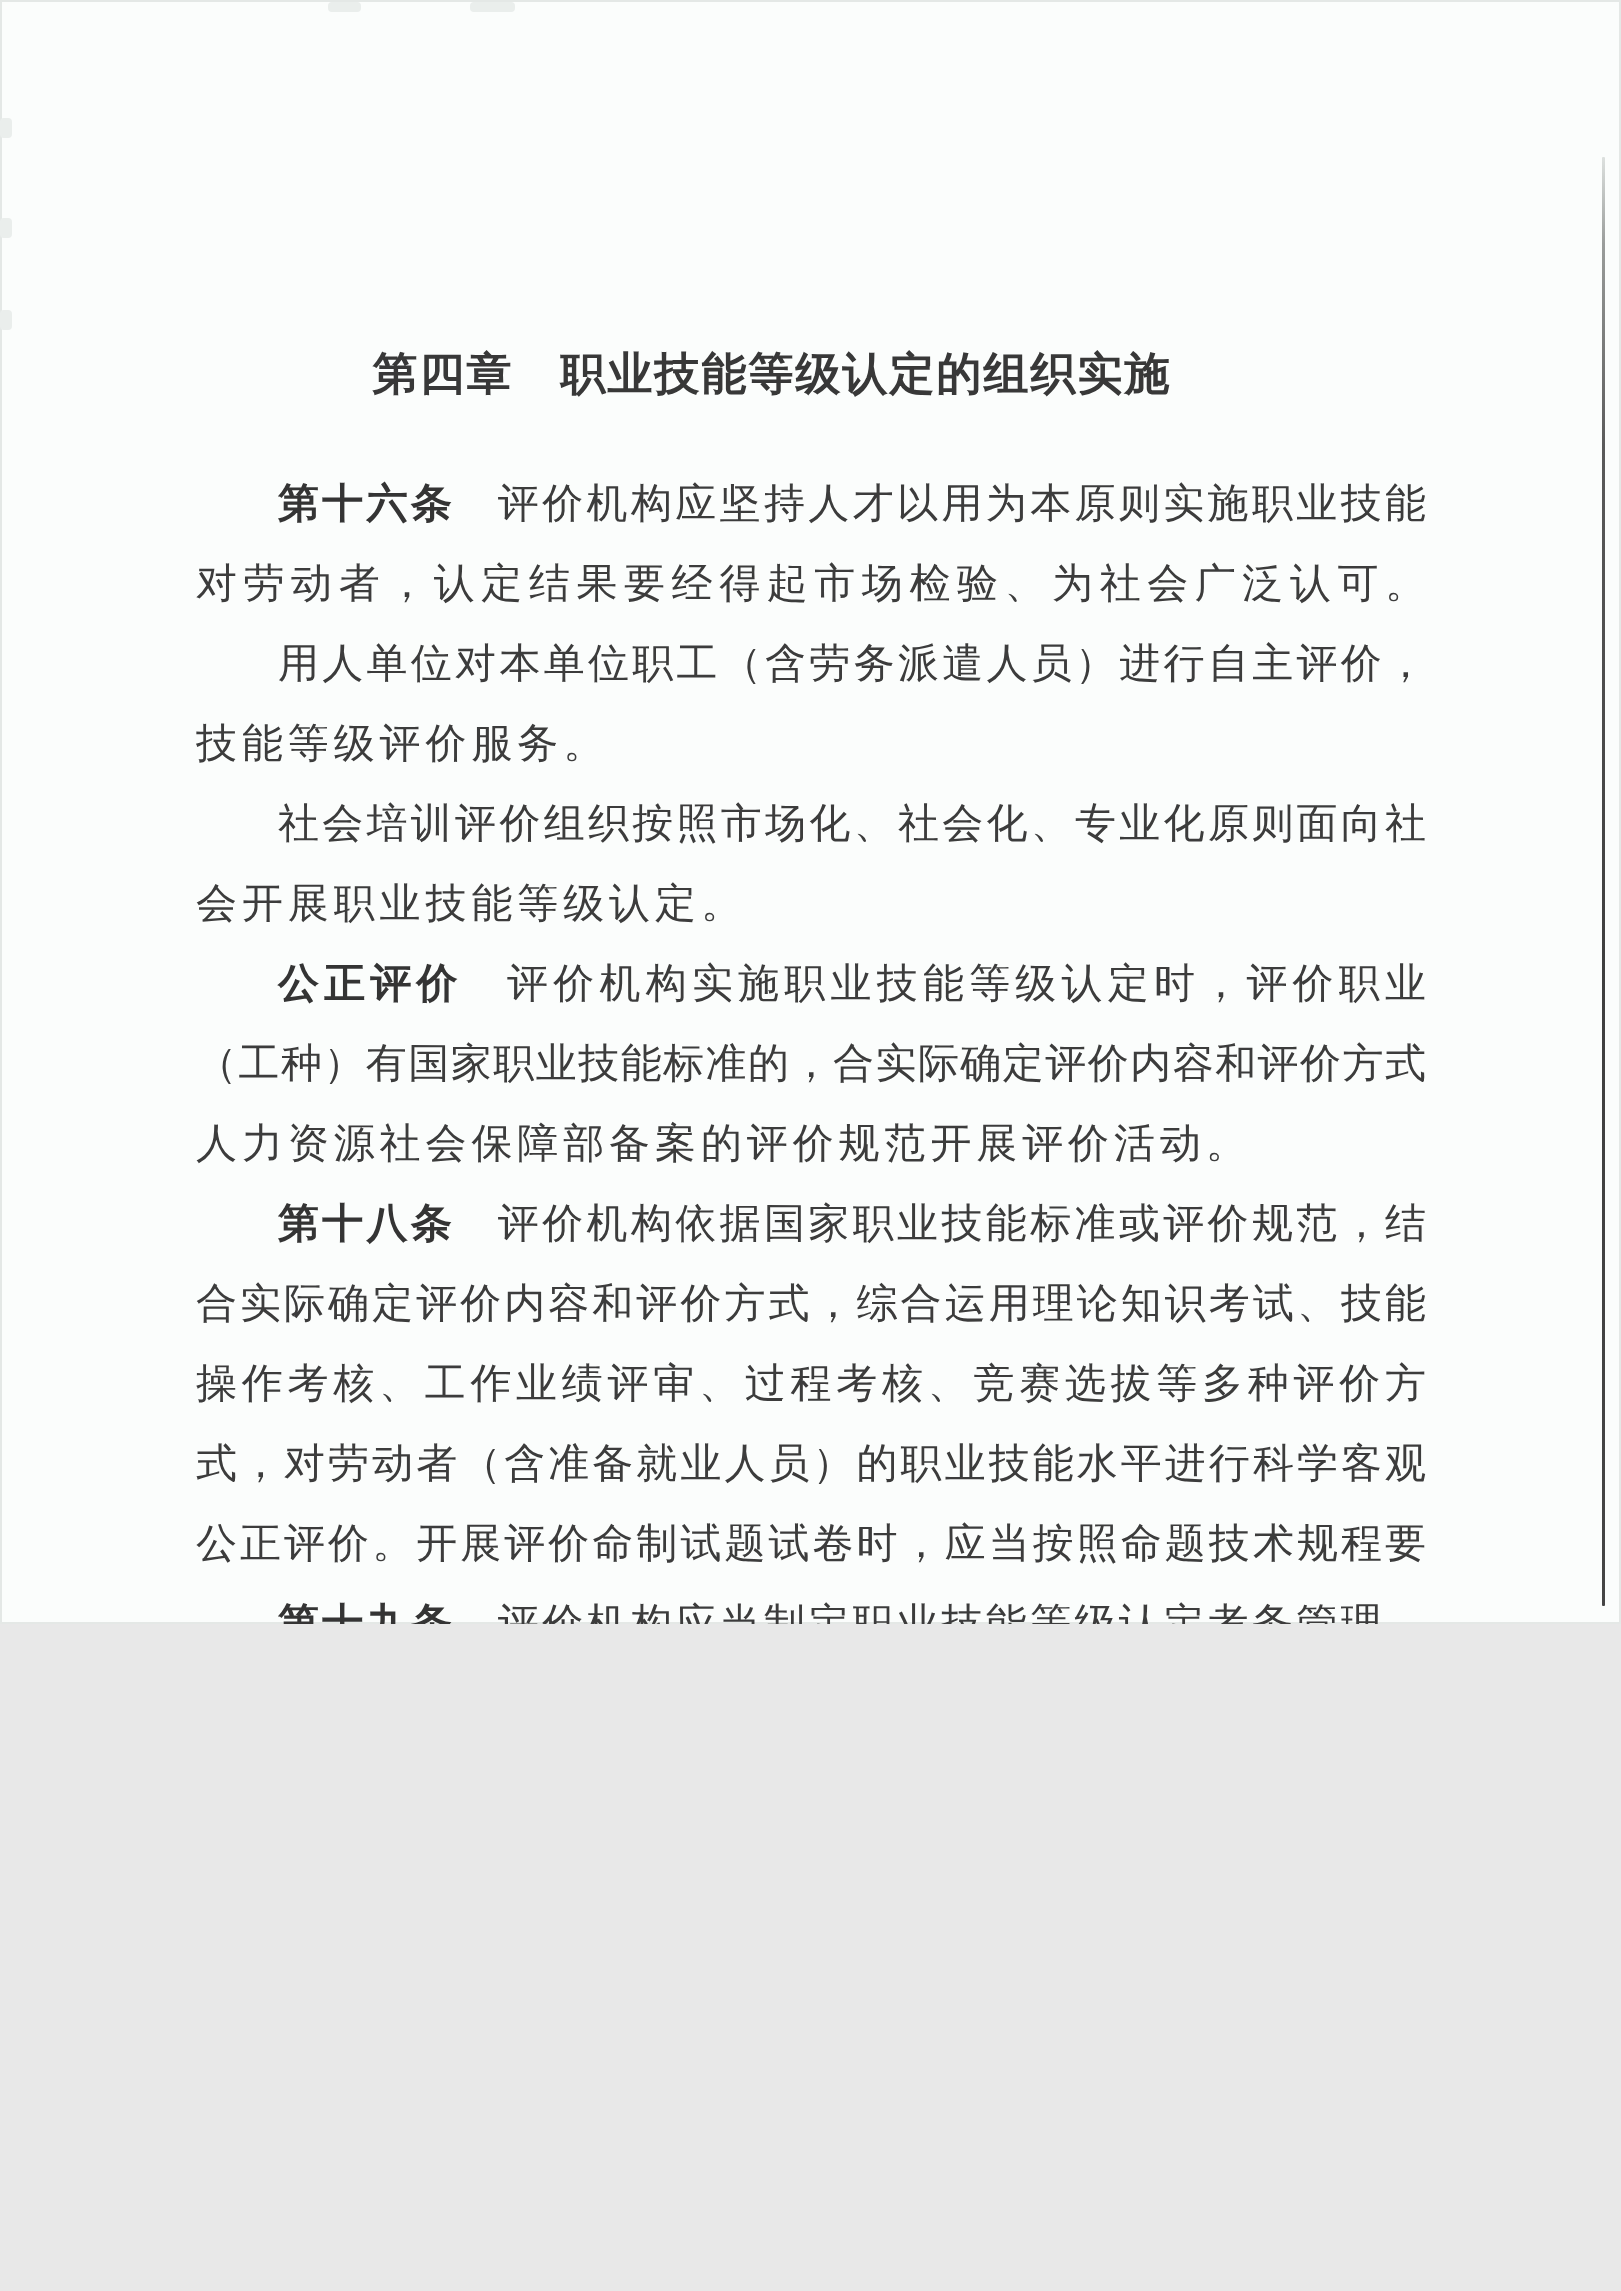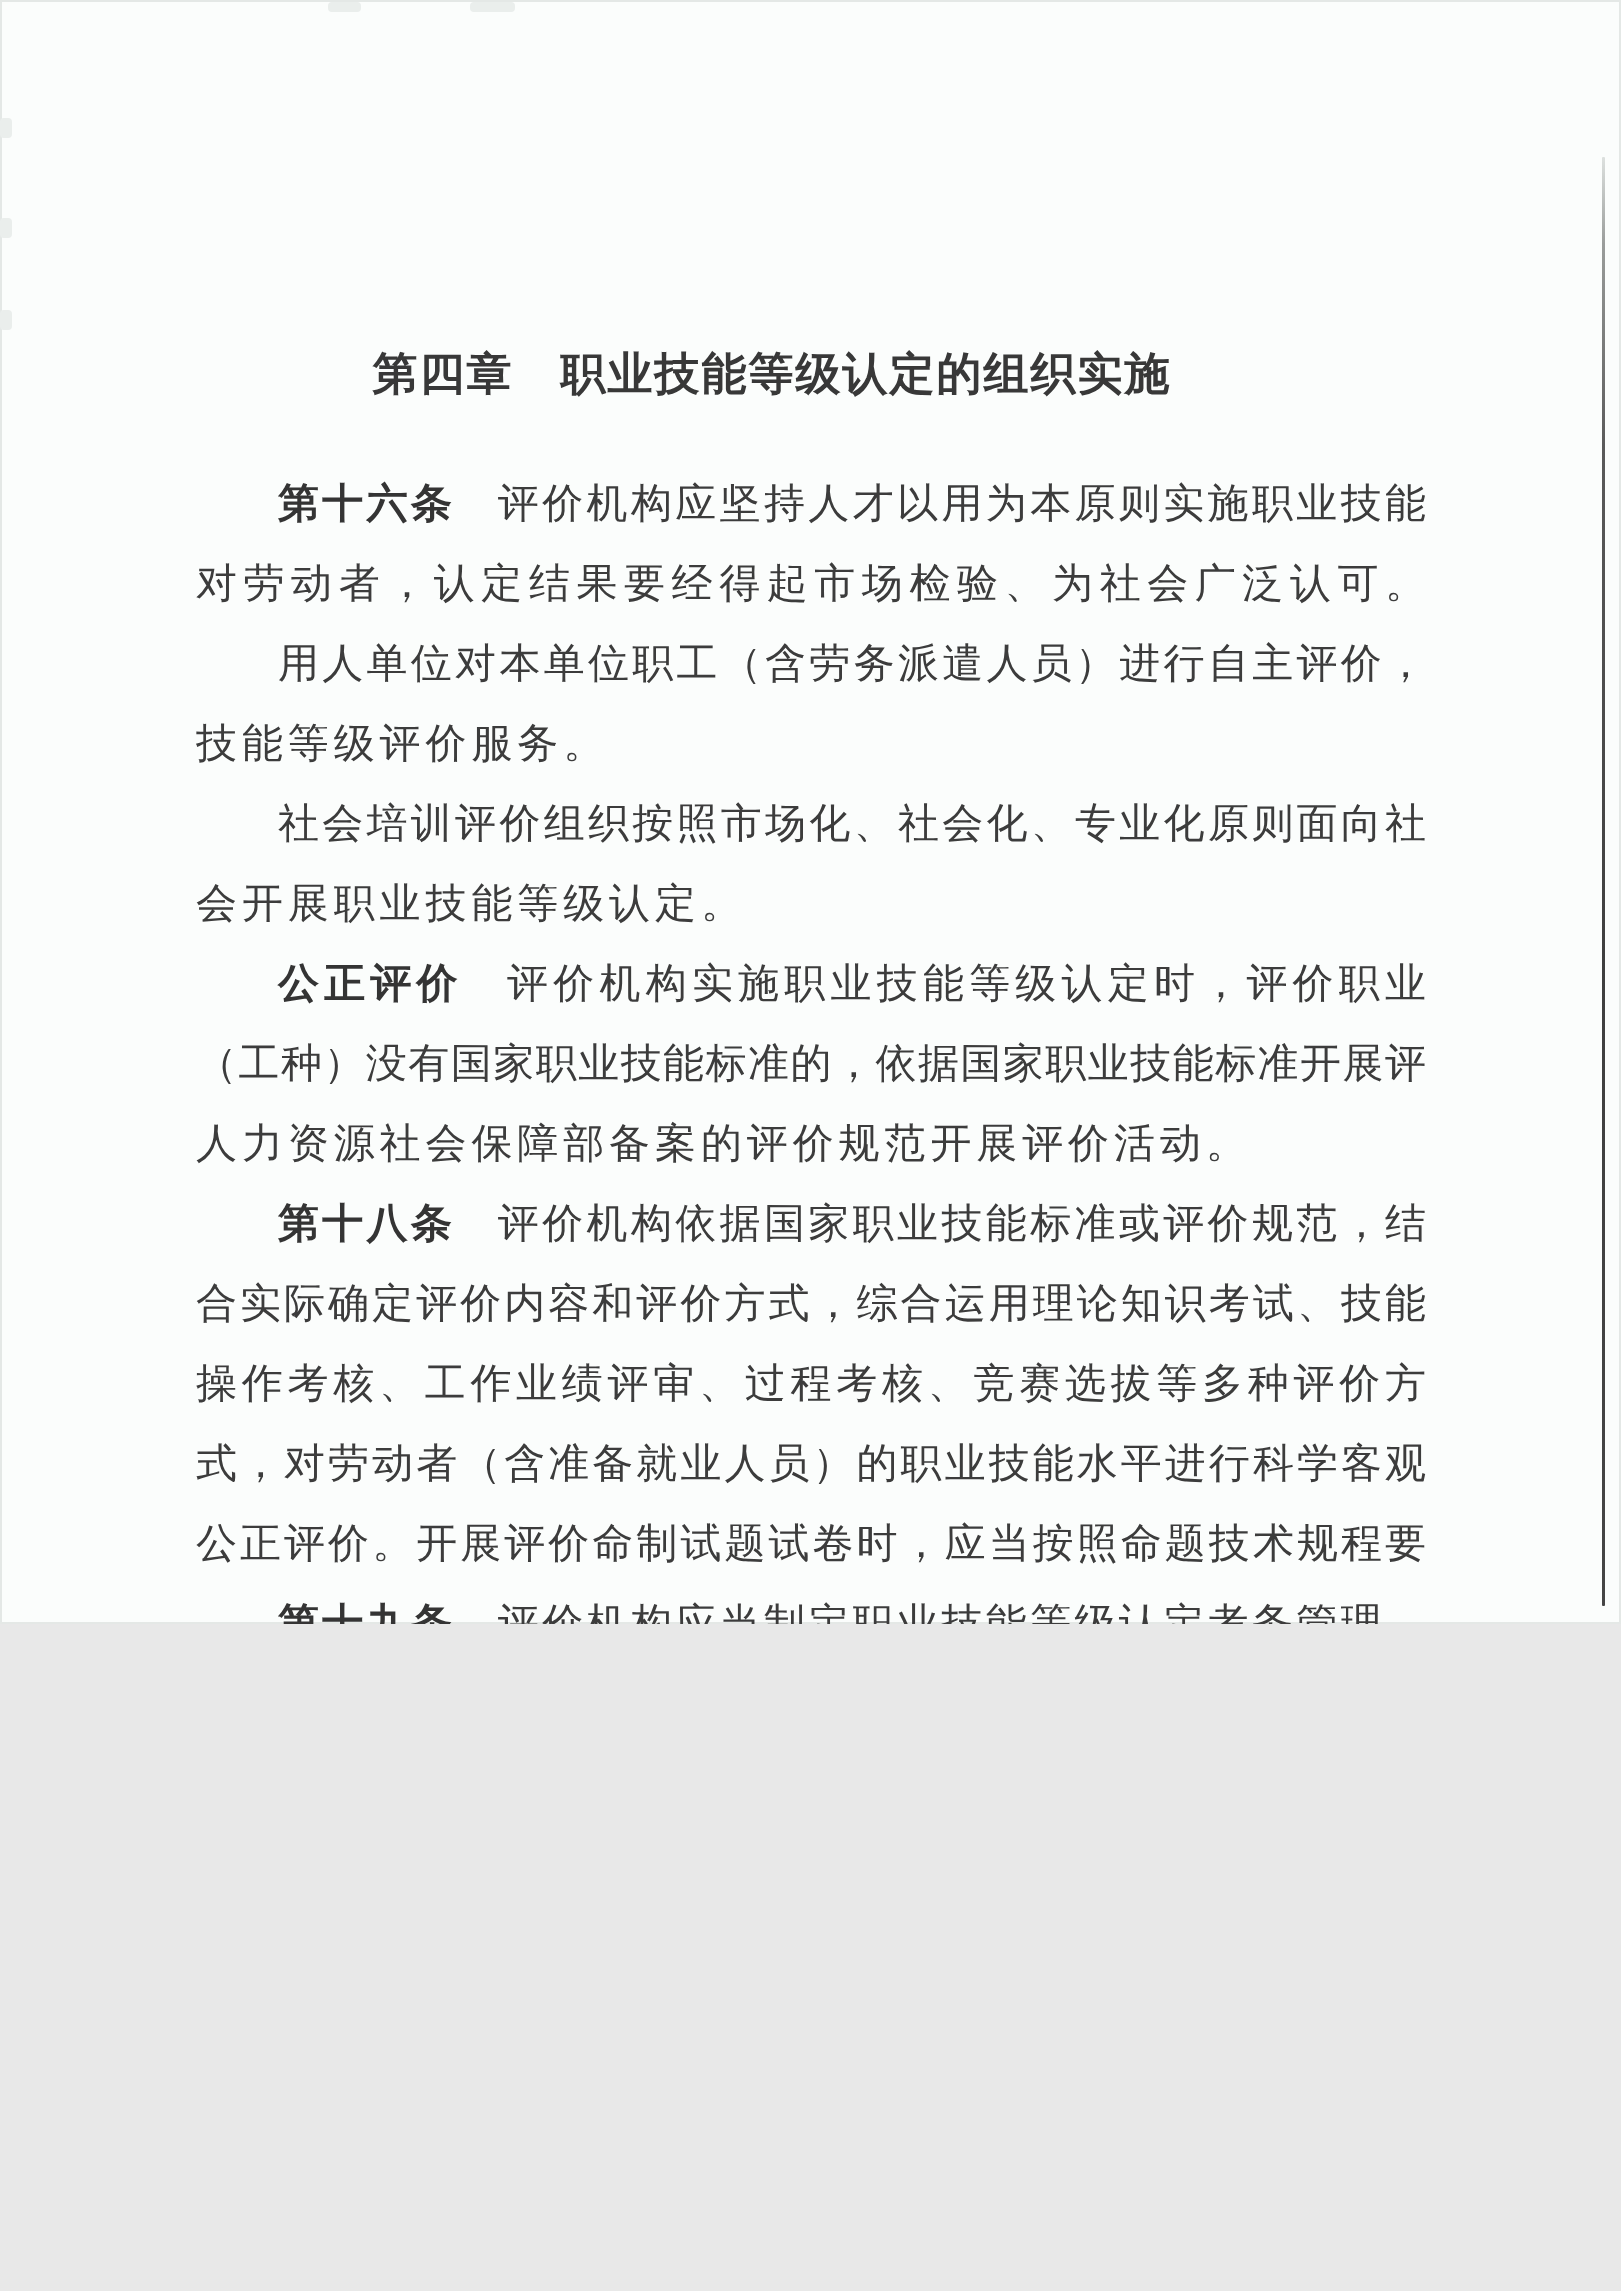--- a/index.html
+++ b/index.html
@@ -121,21 +121,21 @@
     <div class="chapter-title">第四章　职业技能等级认定的组织实施</div>
 
     <div class="lines" id="lines-container">
         <div class="text-line fill indent"><span class="article-no">第十六条</span><span class="gap"></span><span>评价机构应坚持人才以用为本原则实施职业技能</span></div>
         <div class="text-line fill"><span>对劳动者，认定结果要经得起市场检验、为社会广泛认可。</span></div>
         <div class="text-line fill indent"><span>用人单位对本单位职工（含劳务派遣人员）进行自主评价，</span></div>
         <div class="text-line"><span>技能等级评价服务。</span></div>
         <div class="text-line fill indent"><span>社会培训评价组织按照市场化、社会化、专业化原则面向社</span></div>
         <div class="text-line"><span>会开展职业技能等级认定。</span></div>
         <div class="text-line fill indent"><span class="article-no">公正评价</span><span class="gap"></span><span>评价机构实施职业技能等级认定时，评价职业</span></div>
-        <div class="text-line fill"><span>（工种）没有国家职业技能标准的，依据国家职业技能标准开展评</span></div>
+        <div class="text-line fill"><span>（工种）有国家职业技能标准的，合实际确定评价内容和评价方式</span></div>
         <div class="text-line"><span>人力资源社会保障部备案的评价规范开展评价活动。</span></div>
         <div class="text-line fill indent"><span class="article-no">第十八条</span><span class="gap"></span><span>评价机构依据国家职业技能标准或评价规范，结</span></div>
         <div class="text-line fill"><span>合实际确定评价内容和评价方式，综合运用理论知识考试、技能</span></div>
         <div class="text-line fill"><span>操作考核、工作业绩评审、过程考核、竞赛选拔等多种评价方</span></div>
         <div class="text-line fill"><span>式，对劳动者（含准备就业人员）的职业技能水平进行科学客观</span></div>
         <div class="text-line fill"><span>公正评价。开展评价命制试题试卷时，应当按照命题技术规程要</span></div>
         <div class="text-line fill indent"><span class="article-no">第十九条</span><span class="gap"></span><span>评价机构应当制定职业技能等级认定考务管理、</span></div>
         <div class="text-line"><span>开。</span></div>
       </div>
   </div>

